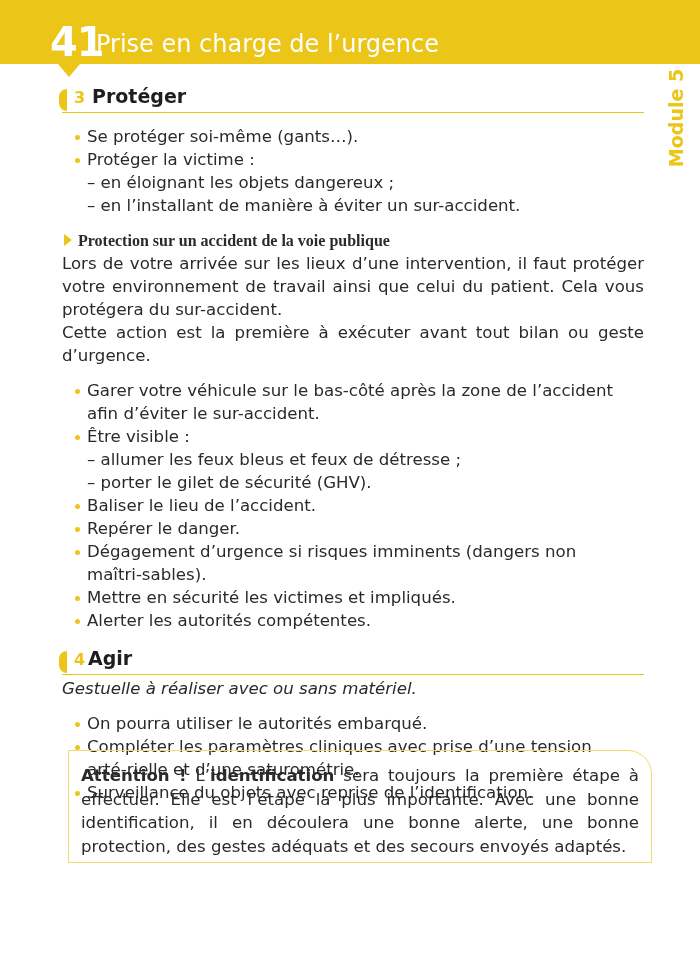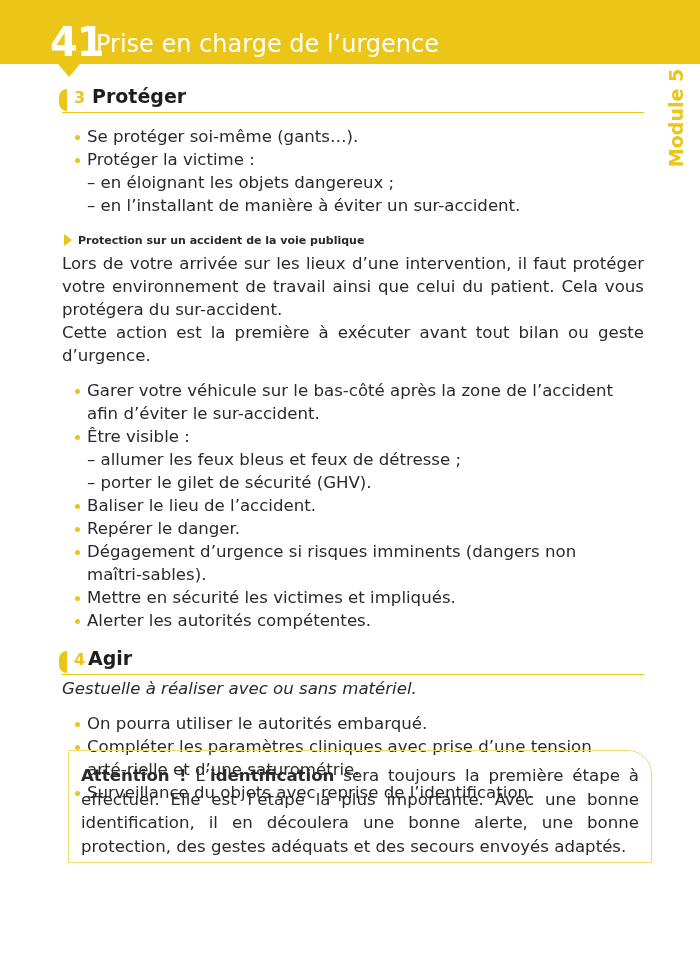--- a/index.html
+++ b/index.html
@@ -41,21 +41,21 @@
   }
   .section-head .num { position: absolute; left: 12px; top: 2px; font-weight: bold; color: #ebc518; font-size: 16px; }
   .section-head .title { position: absolute; left: 30px; top: 1px; font-weight: bold; color: #1e1e1e; font-size: 19px; }
   ul.bullets { list-style: none; margin: 12px; padding: 0; }
   ul.bullets > li { position: relative; padding-left: 13px; }
   ul.bullets > li .dot {
     position: absolute; left: 1px; top: 10px; width: 5px; height: 5px; border-radius: 50%; background: #ebc518;
   }
   ul.dashes { list-style: none; margin: 0; padding: 0; }
   ul.dashes > li { padding-left: 0; }
-  .subhead { margin-top: 10px; font-weight: bold; font-size: 11px; position: relative; padding-left: 16px; }
+  .subhead { margin-top: 10px; font-weight: bold; font-size: 16px; position: relative; padding-left: 16px; font-family: Liberation Serif, serif; }
   .subhead .arrow {
     position: absolute; left: 2px; top: 5px; width: 0; height: 0;
     border-top: 6px solid transparent; border-bottom: 6px solid transparent; border-left: 8px solid #ebc518;
   }
   p { margin: 0; text-align: justify; }
   .section-2 { margin-top: 14px; }
   .italic { font-style: italic; }
   .attention {
     position: absolute; left: 68px; top: 750px; width: 584px; height: 113px; box-sizing: border-box;
     border: 1.5px solid #f0dc6a; border-top-right-radius: 24px; padding: 13px 12px 0 12px;

